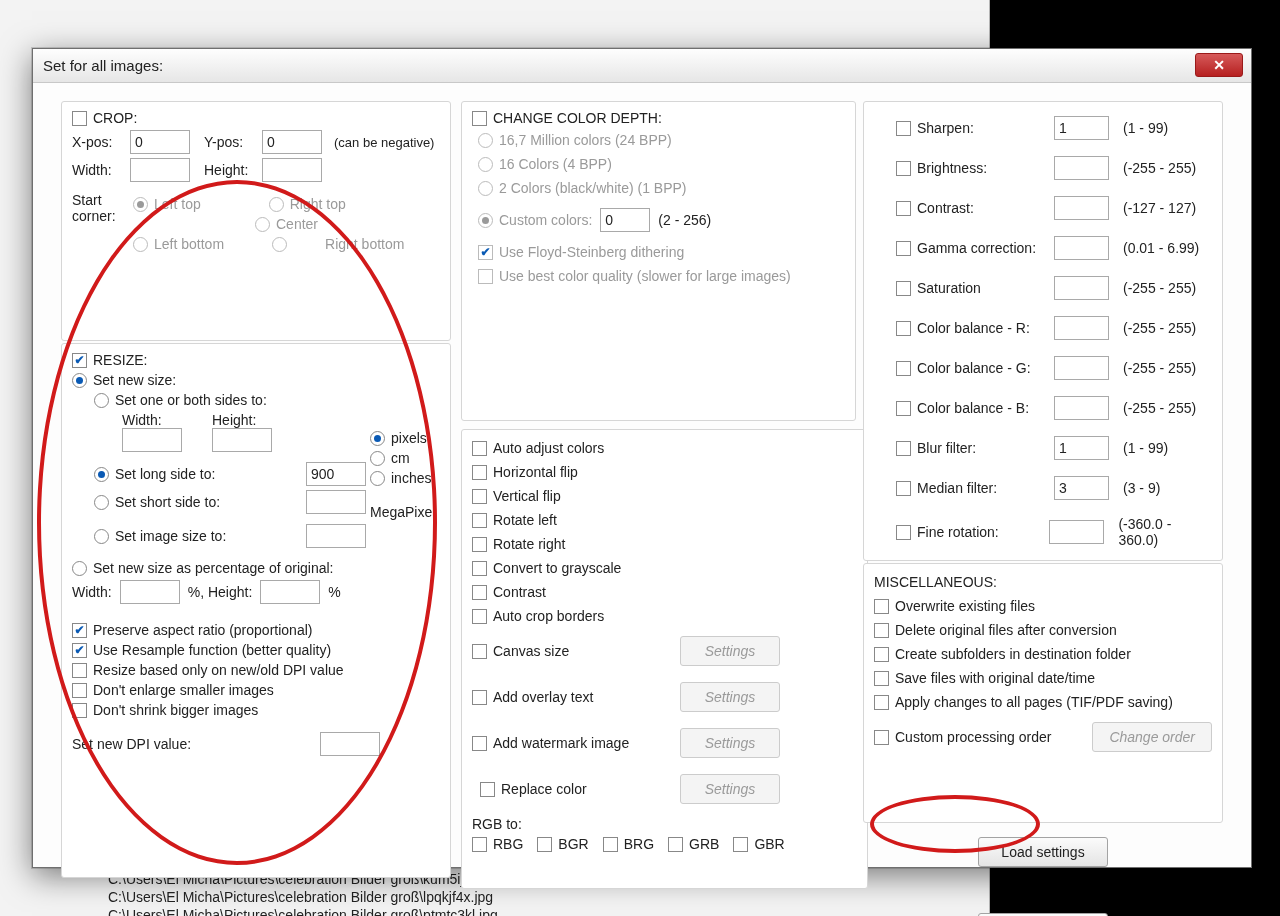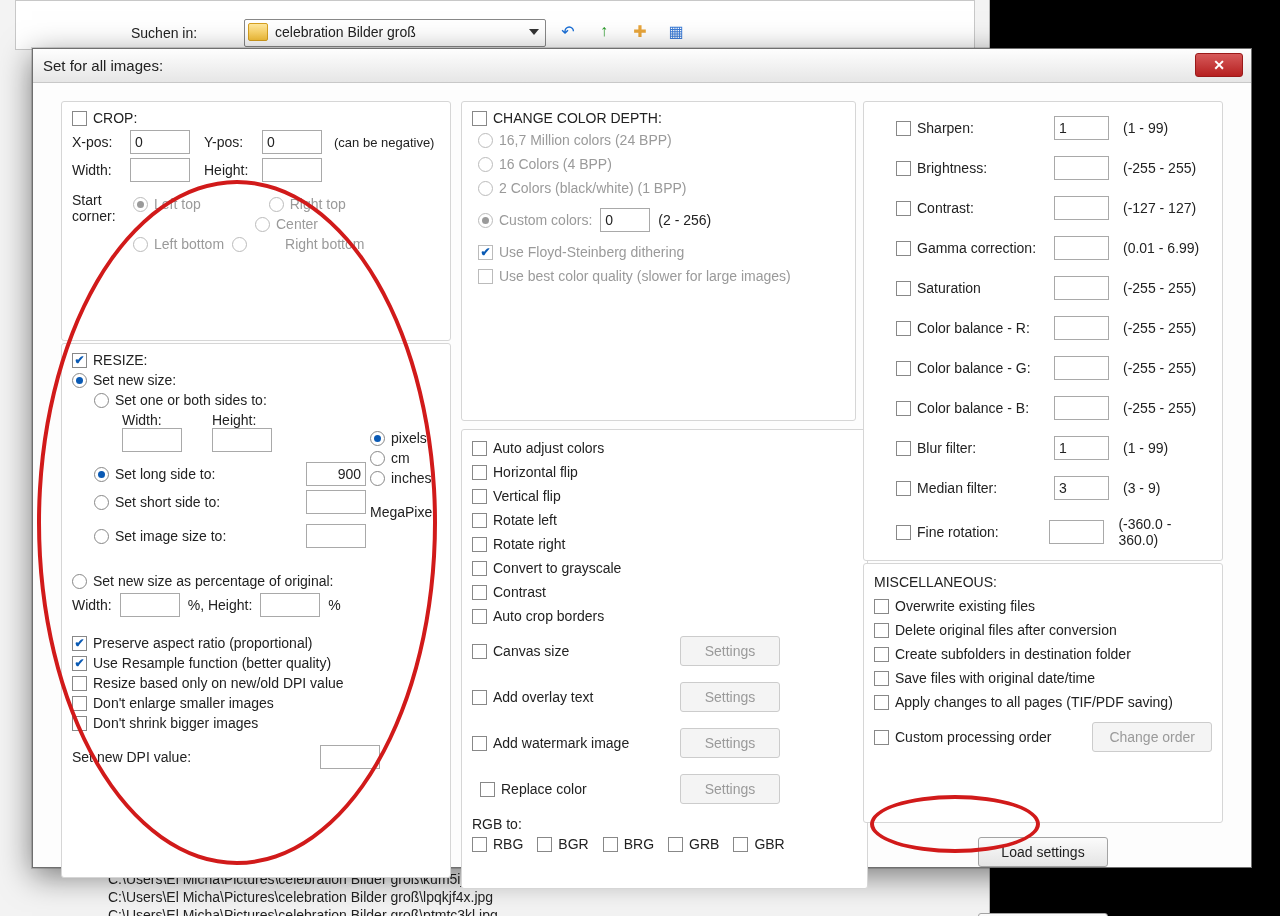--- a/index.html
+++ b/index.html
@@ -102,21 +102,21 @@
   }
   label.lab { display:inline-block; }
 
   .button {
     display:inline-flex; align-items:center; justify-content:center;
     height:30px; min-width:130px; padding:0 16px;
     background:linear-gradient(#fbfbfb,#e4e4e4);
     border:1px solid #a3a3a3; border-radius:3px;
     color:#222; cursor:pointer;
   }
-  .button.small{ min-width:100px;}
+  .button.small{ min-width:100px;font-style:italic;}
   .button.disabled { color:#9a9a9a; border-color:#ccc; background:#f4f4f4;}
   .button.primary {
     background:linear-gradient(#bfe9fb,#6fc7ee);
     border:1px solid #2b8fc4;
   }
 
   .row { display:flex; align-items:center; gap:8px; margin:4px 0; }
   .col { display:flex; flex-direction:column; }
 
   
@@ -132,34 +132,20 @@
     position:absolute; border:4px solid #d11a1a; border-radius:50%;
     pointer-events:none;
   }
   #el1 { left:37px; top:180px; width:400px; height:685px;}
   #el2 { left:870px; top:795px; width:170px; height:58px;}
 </style>
 </head>
 <body>
 
 <div class="bg-panel">
-  <div class="bg-top">
-    <span class="lbl">Suchen in:</span>
-    <div class="combo">
-      <span class="foldericon"></span>
-      <span class="txt">celebration Bilder groß</span>
-      <span class="arrow"></span>
-    </div>
-    <div class="icons">
-      <span class="ic-back">↶</span>
-      <span class="ic-up">↑</span>
-      <span class="ic-new">✚</span>
-      <span class="ic-view">▦</span>
-    </div>
-  </div>
   <div class="filelist">
     <div>C:\Users\El Micha\Pictures\celebration Bilder groß\kum5ijir.jpg</div>
     <div>C:\Users\El Micha\Pictures\celebration Bilder groß\lpqkjf4x.jpg</div>
     <div>C:\Users\El Micha\Pictures\celebration Bilder groß\ptmtc3kl.jpg</div>
   </div>
 </div>
 
 <div class="dialog">
   <div class="titlebar">
     <span class="title">Set for all images:</span>
@@ -206,21 +192,21 @@
             <span class="rad disabled">
                 <span class="circle"></span>
                 <span>Center</span>
               </span>
           </div>
           <div class="row">
             <span class="rad disabled">
                 <span class="circle"></span>
                 <span>Left bottom</span>
               </span>
-            <span class="rad disabled" style="gap:38px;">
+            <span class="rad disabled" style="margin-left:40px;gap:38px;">
                 <span class="circle"></span>
                 <span>Right bottom</span>
               </span>
           </div>
         </div>
       </div>
     </div>
 
     <div id="g-resize" class="group">
       <div class="row" style="margin-top:-2px;">
@@ -256,21 +242,21 @@
 
       <div style="display:flex; align-items:flex-start; margin-top:6px;">
         <div style="flex:1;">
           <div class="row" style="margin-left:22px;">
             <span class="rad">
                 <span class="circle">
                   <span class="dot"></span>
                 </span>
                 <span>Set long side to:</span>
               </span>
-            <input class="txt" style="width: 60px; margin-left: auto; margin-right: 4px; text-align: right;" value="900">
+            <input class="txt" style="width: 60px; margin-left: auto; margin-right: 4px;" value="900">
           </div>
           <div class="row" style="margin-left:22px;">
             <span class="rad">
                 <span class="circle"></span>
                 <span>Set short side to:</span>
               </span>
             <input class="txt" style="width: 60px; margin-left: auto; margin-right: 4px;">
           </div>
           <div class="row" style="margin-left:22px; margin-top:10px;">
             <span class="rad">
@@ -292,21 +278,21 @@
               <span>cm</span>
             </span>
           <span class="rad">
               <span class="circle"></span>
               <span>inches</span>
             </span>
           <span style="margin-top:14px;">MegaPixel</span>
         </div>
       </div>
 
-      <div class="row" style="margin-top:21px;">
+      <div class="row" style="margin-top:8px;">
         <span class="rad">
             <span class="circle"></span>
             <span>Set new size as percentage of original:</span>
           </span>
       </div>
       <div class="row">
         <span>Width:</span>
         <input class="txt" style="width: 60px;">
         <span>%, Height:</span>
         <input class="txt" style="width: 60px;">

